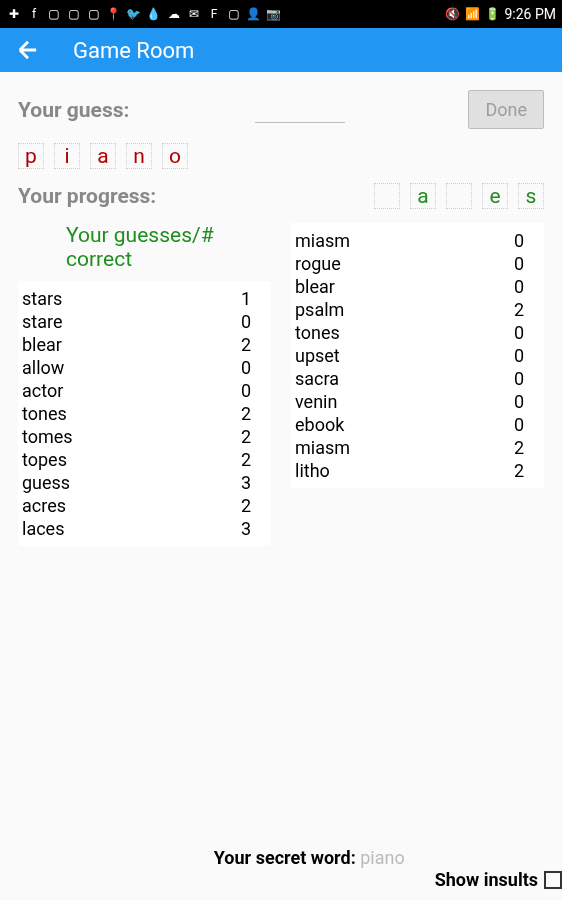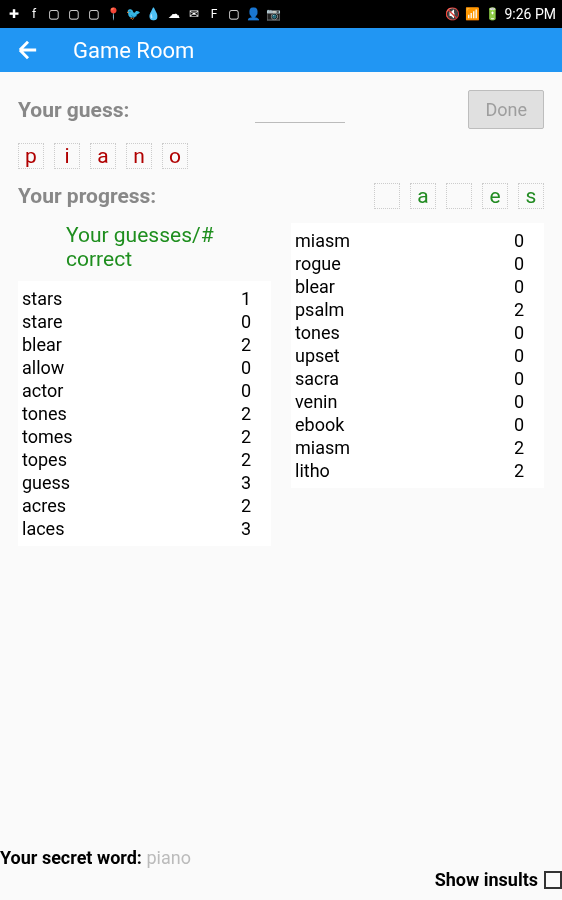--- a/index.html
+++ b/index.html
@@ -76,22 +76,22 @@
     .guess-word { color: #000; }
     .guess-count { color: #000; }
 
     .bottom-bar {
       position: absolute;
       bottom: 10px;
       left: 0;
       right: 0;
       display: flex;
       align-items: center;
-      justify-content: space-between;
-      gap: 48px;
+      justify-content: flex-end;
+      gap: 30px;
       font-size: 18px;
     }
     .secret-label { font-weight: bold; }
     .secret-word { color: #bbb; }
     .show-insults { display: flex; align-items: center; gap: 6px; font-weight: bold; margin-top: 44px; }
     .checkbox {
       width: 18px;
       height: 18px;
       border: 2px solid #333;
       background: transparent;

